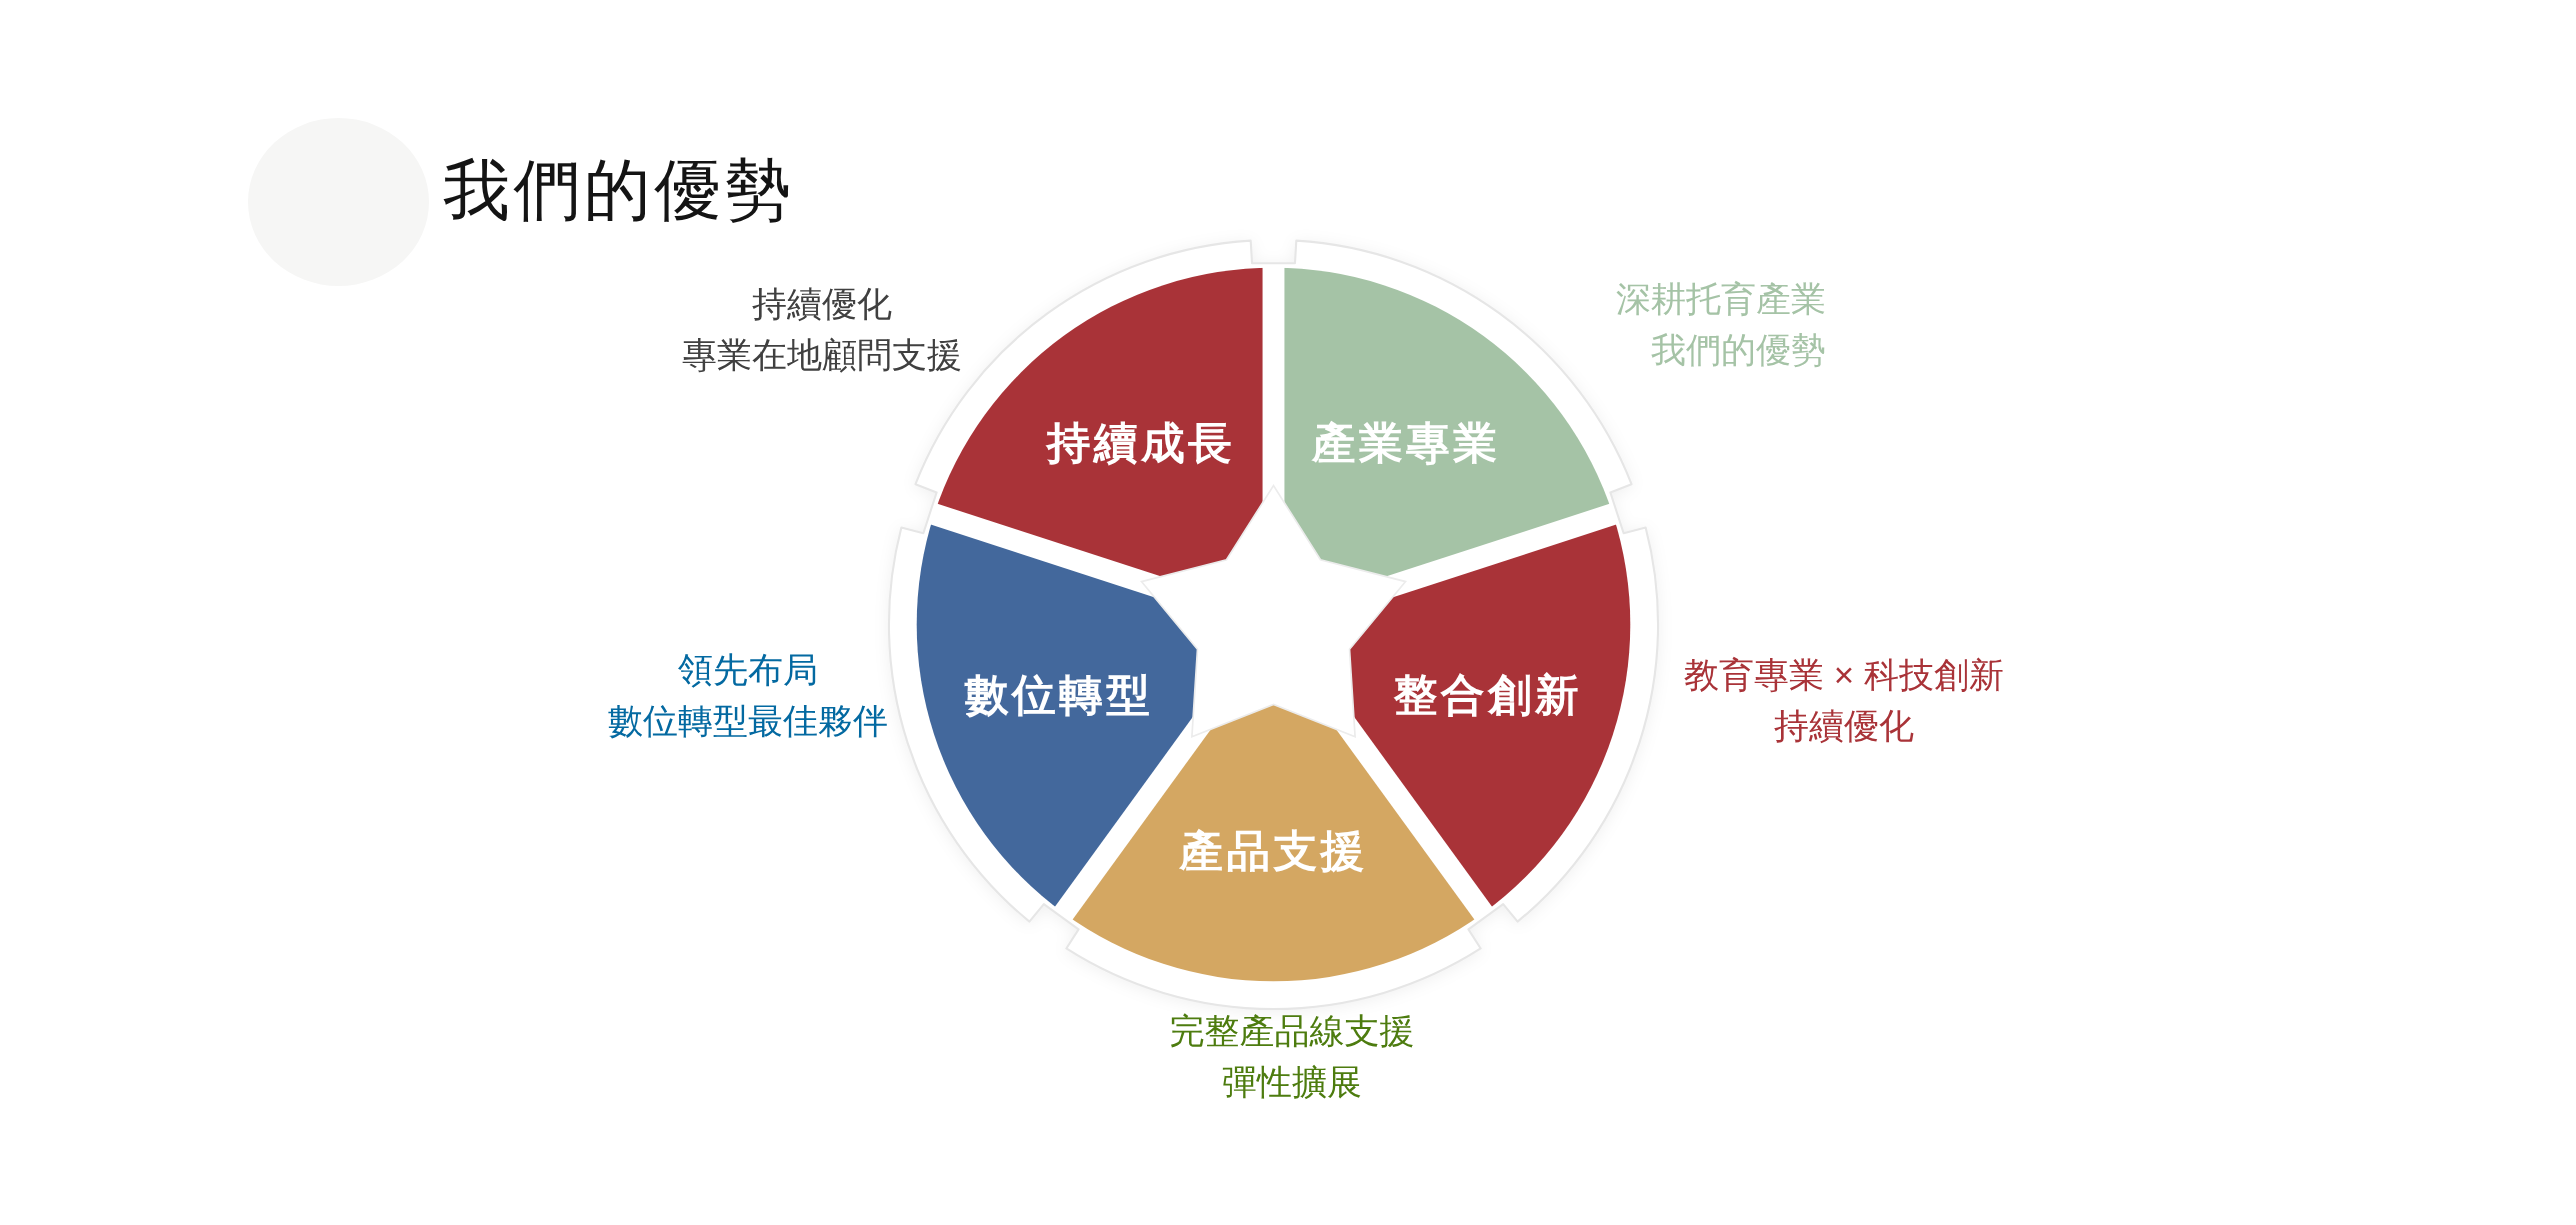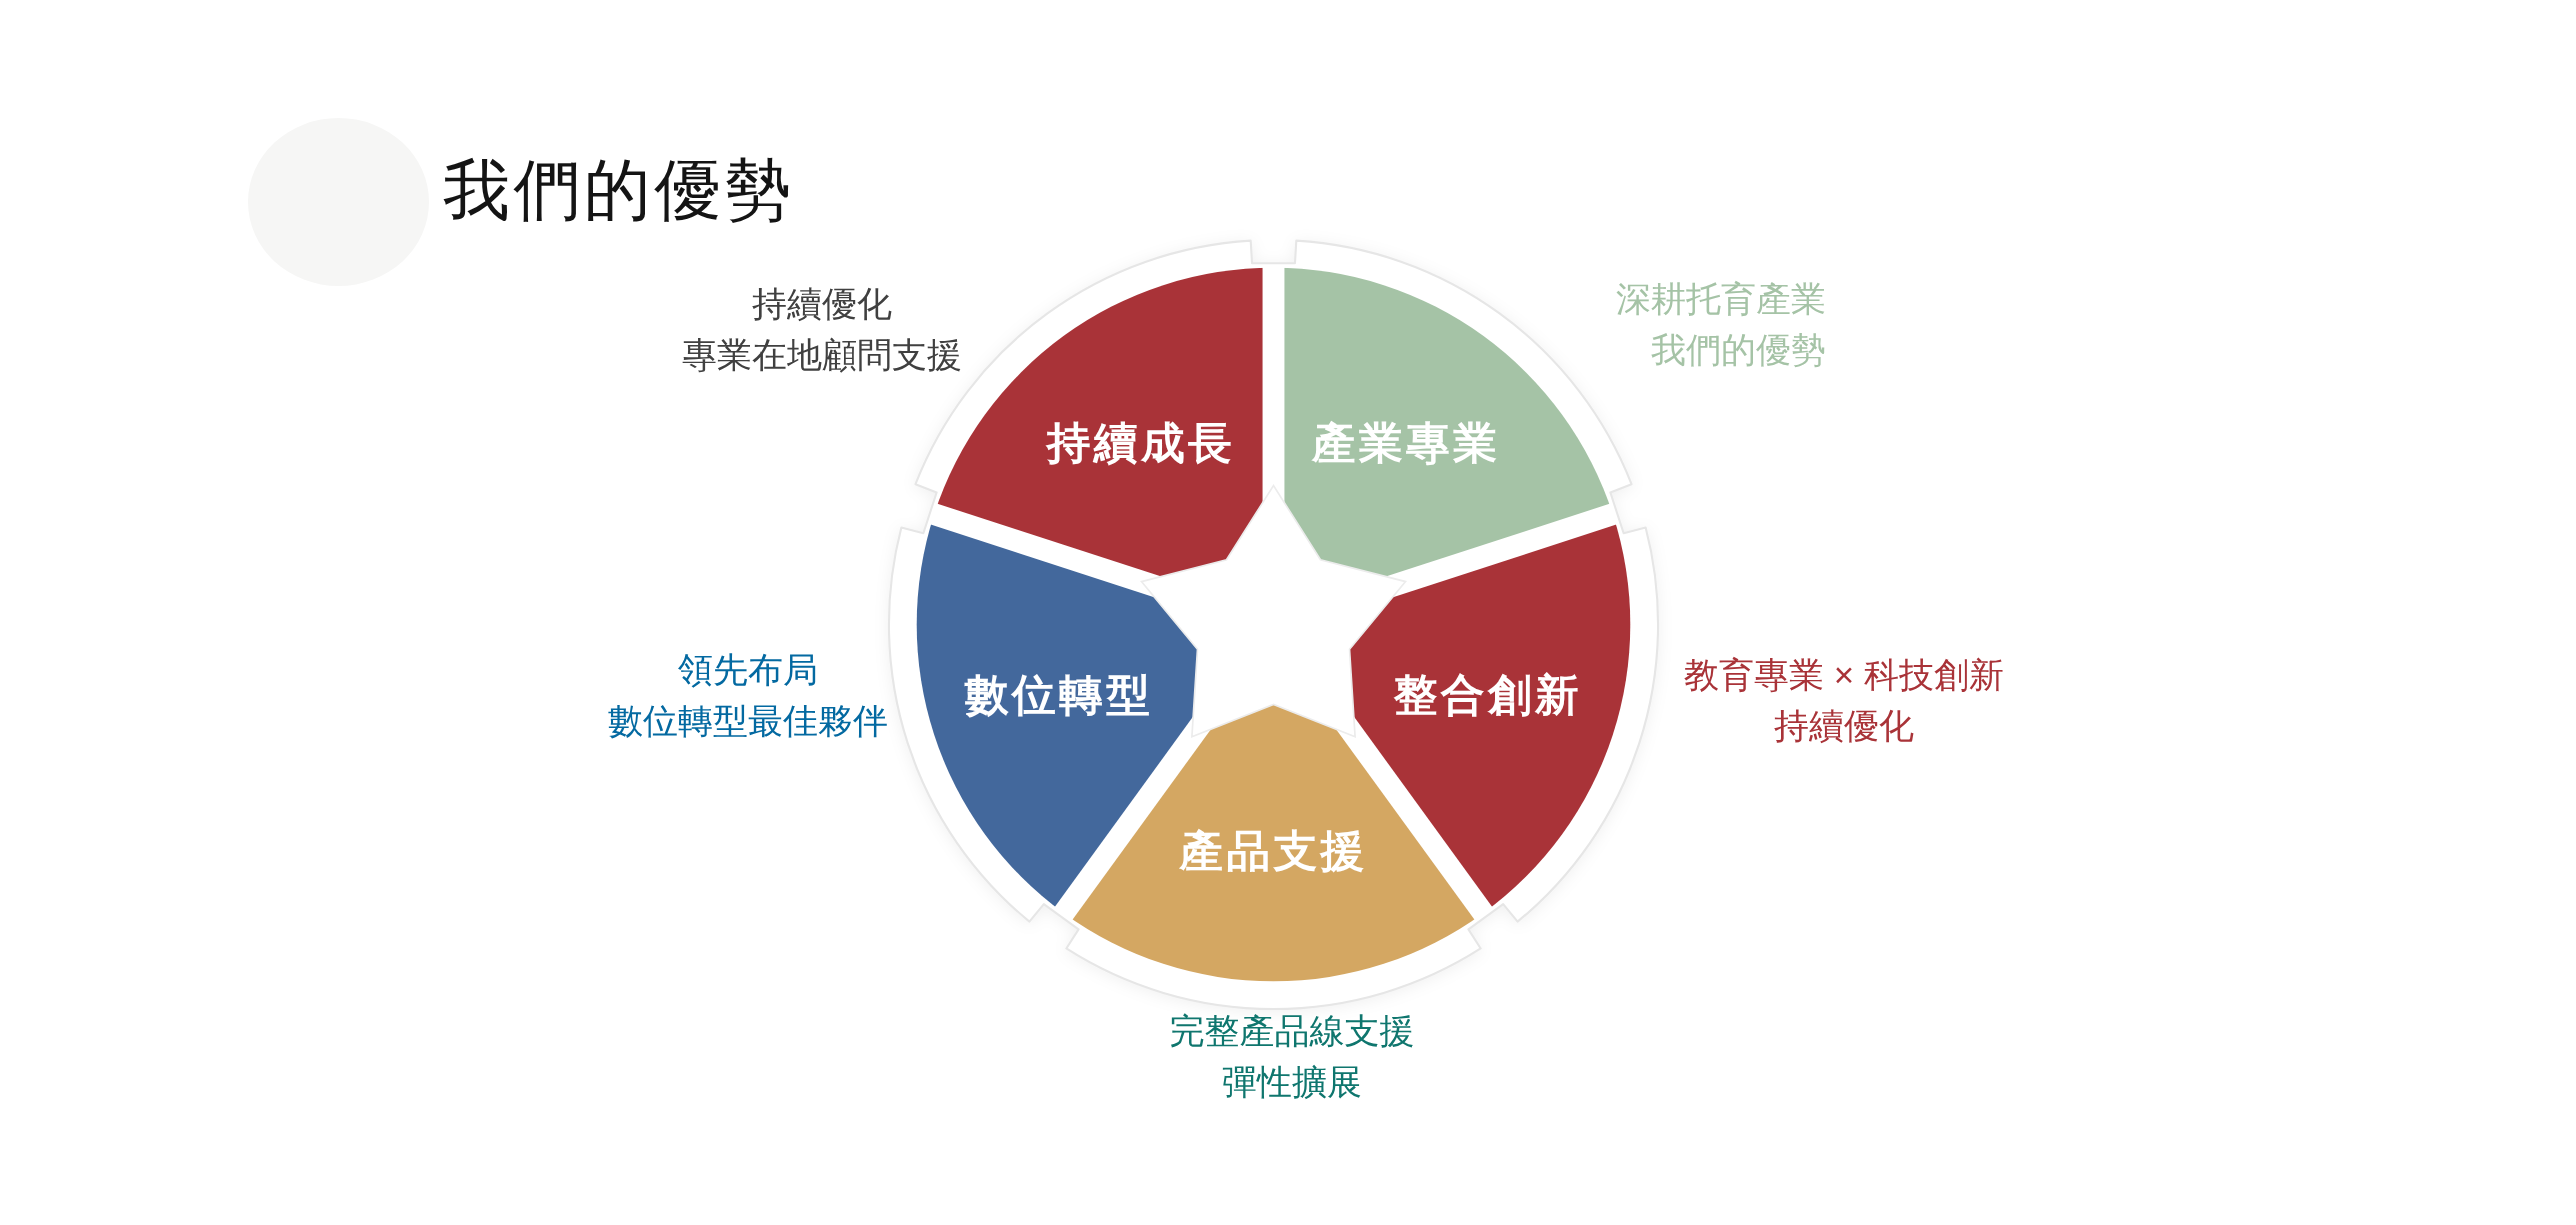--- a/index.html
+++ b/index.html
@@ -73,21 +73,21 @@
 <div class="anno anno-tr" style="color: rgb(165, 195, 166);">
   <div>深耕托育產業</div>
   <div>我們的優勢</div>
 </div>
 
 <div class="anno anno-r" style="color: rgb(169, 51, 56);">
   <div>教育專業 × 科技創新</div>
   <div>持續優化</div>
 </div>
 
-<div class="anno anno-b" style="color: #0f766e;">
+<div class="anno anno-b" style="color: #4d7c0f;">
   <div>完整產品線支援</div>
   <div>彈性擴展</div>
 </div>
 
 <div class="anno anno-l" style="color: #0369a1;">
   <div>領先布局</div>
   <div>數位轉型最佳夥伴</div>
 </div>
 
 

